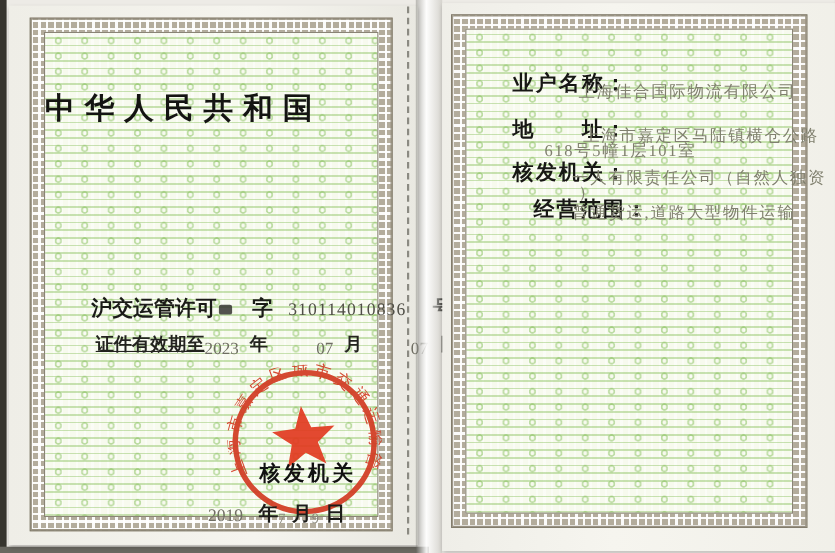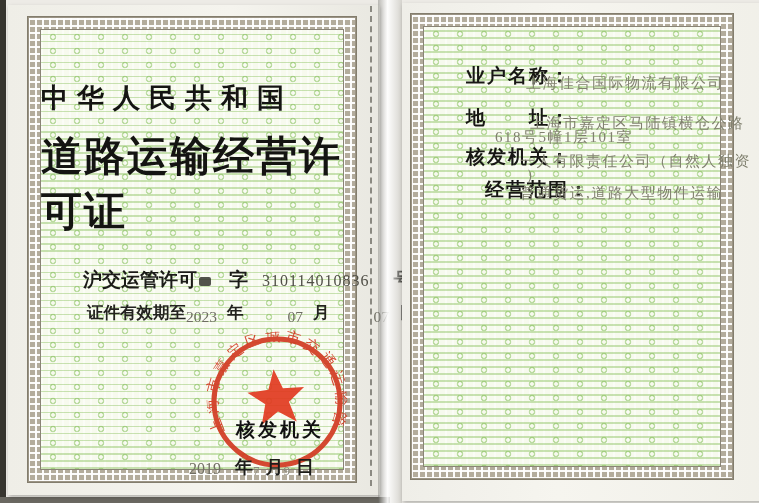--- a/index.html
+++ b/index.html
@@ -45,21 +45,21 @@
   .country{top:50px;font-size:27px;font-weight:600;letter-spacing:9px;font-family:"Liberation Serif",serif;}
   .main-title{top:99px;font-size:41px;font-weight:bold;letter-spacing:2px;font-family:"Liberation Sans",sans-serif;}
   .copy-type{top:177px;font-size:25px;letter-spacing:4px;font-weight:600;}
   .lic-row{position:absolute;left:42px;top:237px;white-space:nowrap;color:#1b1b18;}
   .lic-prefix{font-family:"Liberation Sans",sans-serif;font-weight:bold;font-size:19px;text-align:right;}
   .redaction{display:inline-block;width:12px;height:9px;background:#35342f;border-radius:2px;margin-left:2px;opacity:.85;}
   .lic-zi{font-family:"Liberation Sans",sans-serif;font-weight:bold;font-size:19px;margin-left:18px;}
   .lic-num{font-size:16px;color:#504f47;letter-spacing:1px;margin-left:14px;}
   .lic-hao{font-family:"Liberation Sans",sans-serif;font-weight:bold;font-size:19px;margin-left:24px;}
   .valid-row{position:absolute;left:46px;top:272px;white-space:nowrap;color:#23231f;font-size:16.5px;}
-  .valid-label{font-family:"Liberation Sans",sans-serif;font-weight:600;}
+  .valid-label{font-family:"Liberation Sans",sans-serif;font-weight:600;text-decoration:underline;}
   .fill-val{color:#6e6d62;position:relative;top:4px;font-size:15.5px;}
   .unit{margin-left:10px;font-family:"Liberation Sans",sans-serif;font-weight:600;}
   .unit-tight{margin-left:4px;padding-left:40px;}
   .seal{position:absolute;left:166px;top:302px;width:140px;height:140px;opacity:.92;transform:rotate(-6deg);}
   .issuer{position:absolute;left:195px;top:387px;font-size:19px;font-weight:bold;letter-spacing:3px;
     font-family:"Liberation Sans",sans-serif;color:#111;}
   .issue-row{position:absolute;left:148px;top:425px;white-space:nowrap;font-size:18px;color:#1c1c19;}
   .issue-val{color:#716f64;font-size:16px;position:relative;top:1px;}
   .issue-val-sm{color:#8a887c;font-size:13px;position:relative;top:2px;}
   .iu{font-family:"Liberation Sans",sans-serif;font-weight:600;margin-left:14px;}
@@ -76,21 +76,20 @@
 <div class="canvas">
   <div class="scan-edge-left"></div>
   <div class="scan-edge-bottom"></div>
 
   <div class="page page-left">
     <div class="frame frame-left">
       <div class="panel">
 
         <div class="t-center country">中华人民共和国</div>
 
-        <div class="t-center main-title">道路运输经营许可证</div>
 
 
         <div class="lic-row">
           <span class="lic-prefix">沪交运管许可</span><span class="redaction"></span><span class="lic-zi">字</span><span class="lic-num">310114010836</span><span class="lic-hao">号</span>
         </div>
 
         <div class="valid-row">
           <span class="valid-label">证件有效期至</span><span class="fill-val">2023</span><span class="unit">年</span><span class="fill-val unit-tight">07</span><span class="unit">月</span><span class="fill-val unit-tight">07</span><span class="unit">日</span>
         </div>
 

